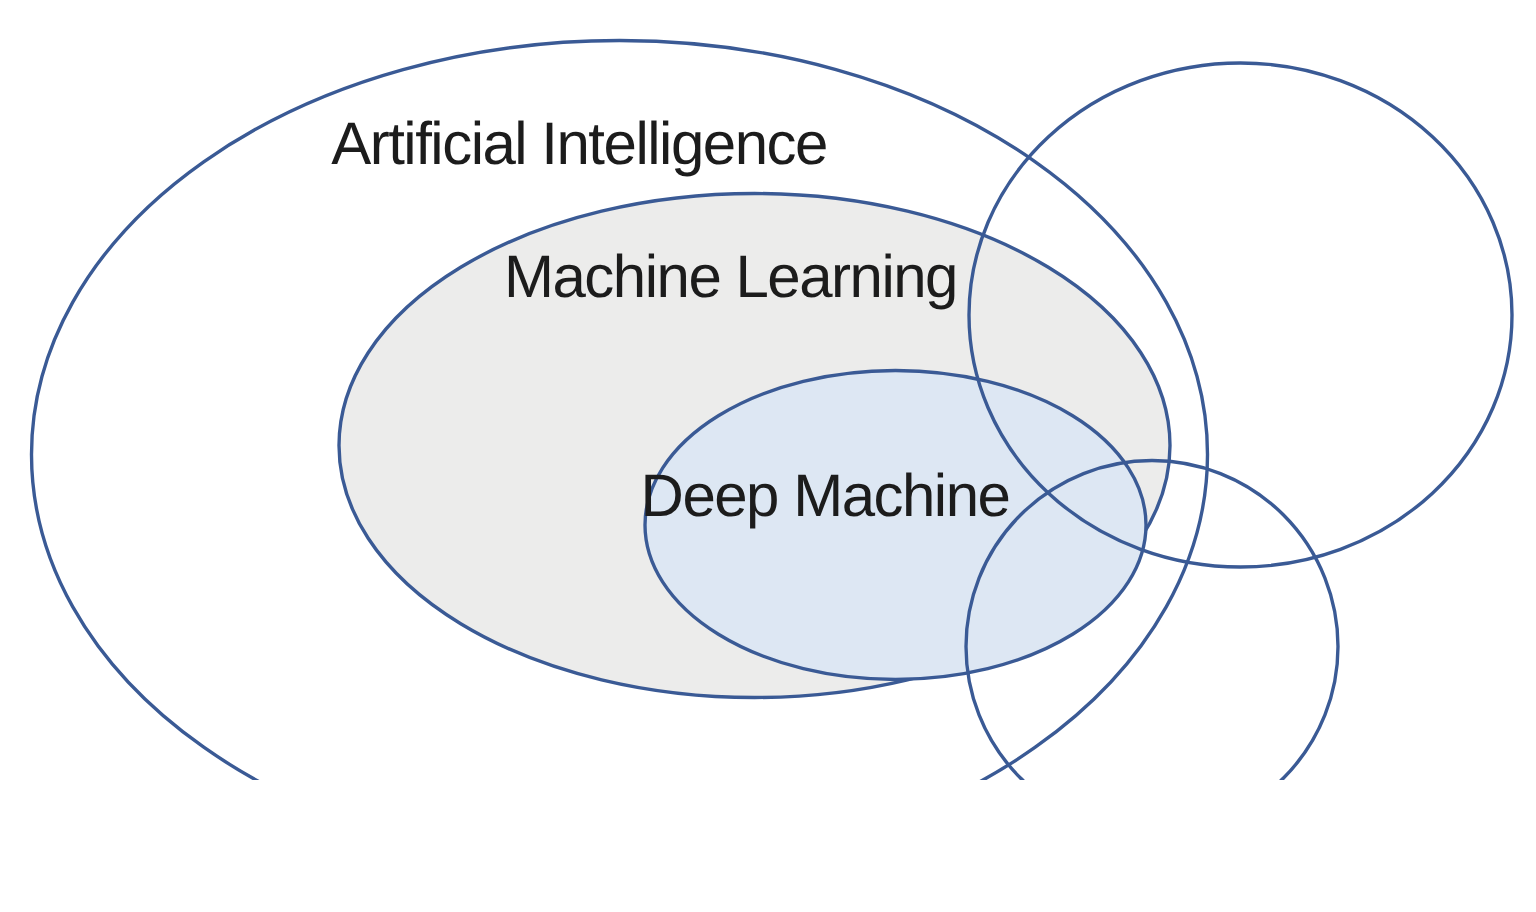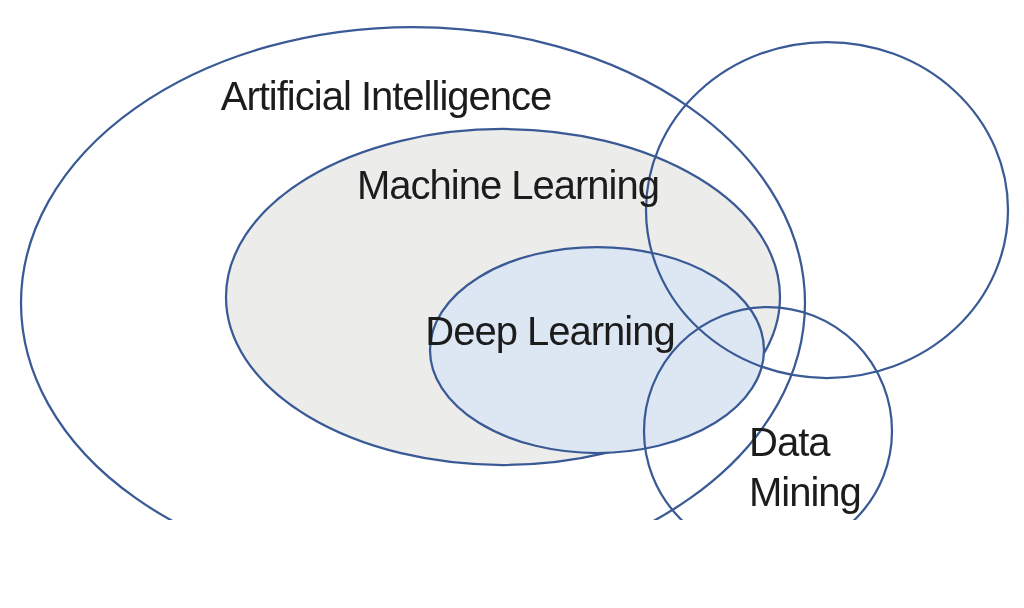--- a/index.html
+++ b/index.html
@@ -25,21 +25,21 @@
     color: #1c1c1c;
     font-size: 40px;
     letter-spacing: -1px;
     white-space: nowrap;
     line-height: 1;
   }
   .label.centered {
     transform: translate(-50%, -50%);
   }
   .label-ai { left: 386px; top: 96px; }
-  .label-ml { left: 508px; top: 185px; text-align: right; }
+  .label-ml { left: 487px; top: 185px; text-align: right; }
   .label-dl { left: 550px; top: 331px; }
   .label-bd { left: 851px; top: 131px; }
   .label-dm {
     left: 749px;
     top: 417px;
     width: 140px;
     white-space: normal;
     line-height: 50px;
     text-align: left;
   }
@@ -53,17 +53,16 @@
       <ellipse cx="503" cy="297" rx="277" ry="168" fill="#ececeb" stroke="#3a5a95" stroke-width="2.25"></ellipse>
       <ellipse cx="597" cy="350" rx="167" ry="103" fill="#dde7f3" stroke="#3a5a95" stroke-width="2.25"></ellipse>
       <ellipse cx="827" cy="210" rx="181" ry="168" fill="none" stroke="#3a5a95" stroke-width="2.25"></ellipse>
       <ellipse cx="768" cy="431" rx="124" ry="124" fill="none" stroke="#3a5a95" stroke-width="2.25"></ellipse>
     </svg>
 
   <div class="label centered label-ai">Artificial Intelligence</div>
 
   <div class="label centered label-ml">Machine Learning</div>
 
-  <div class="label centered label-dl">Deep Learning</div>
+  <div class="label centered label-dl">Deep Machine</div>
 
 
-  <div class="label label-dm">Data Mining</div>
 </div>
 
 </body></html>

